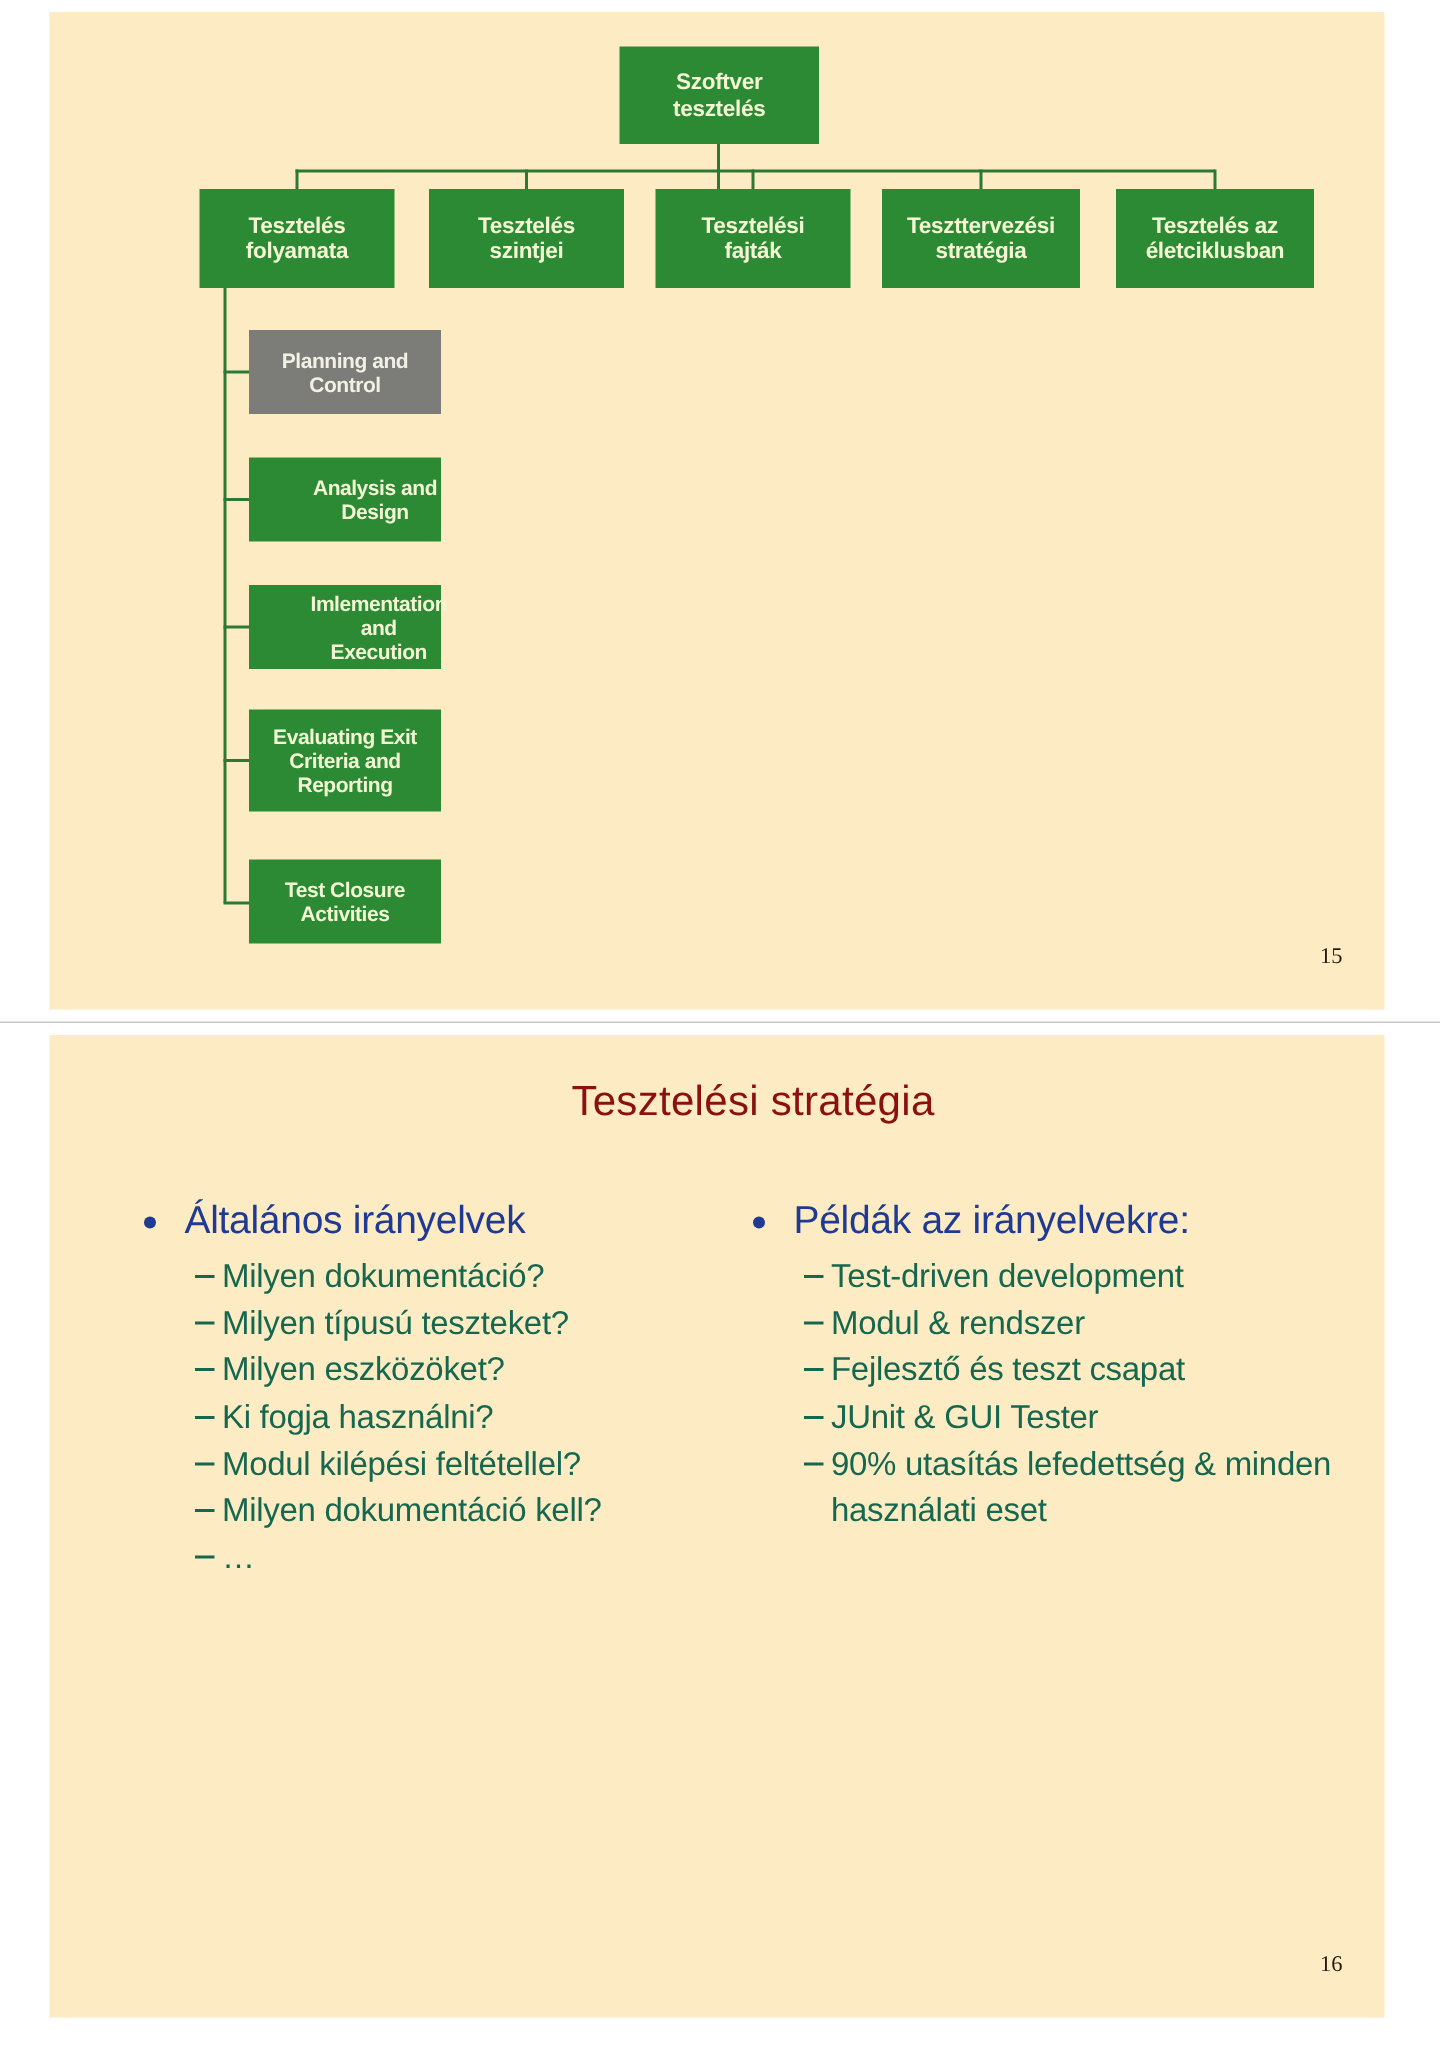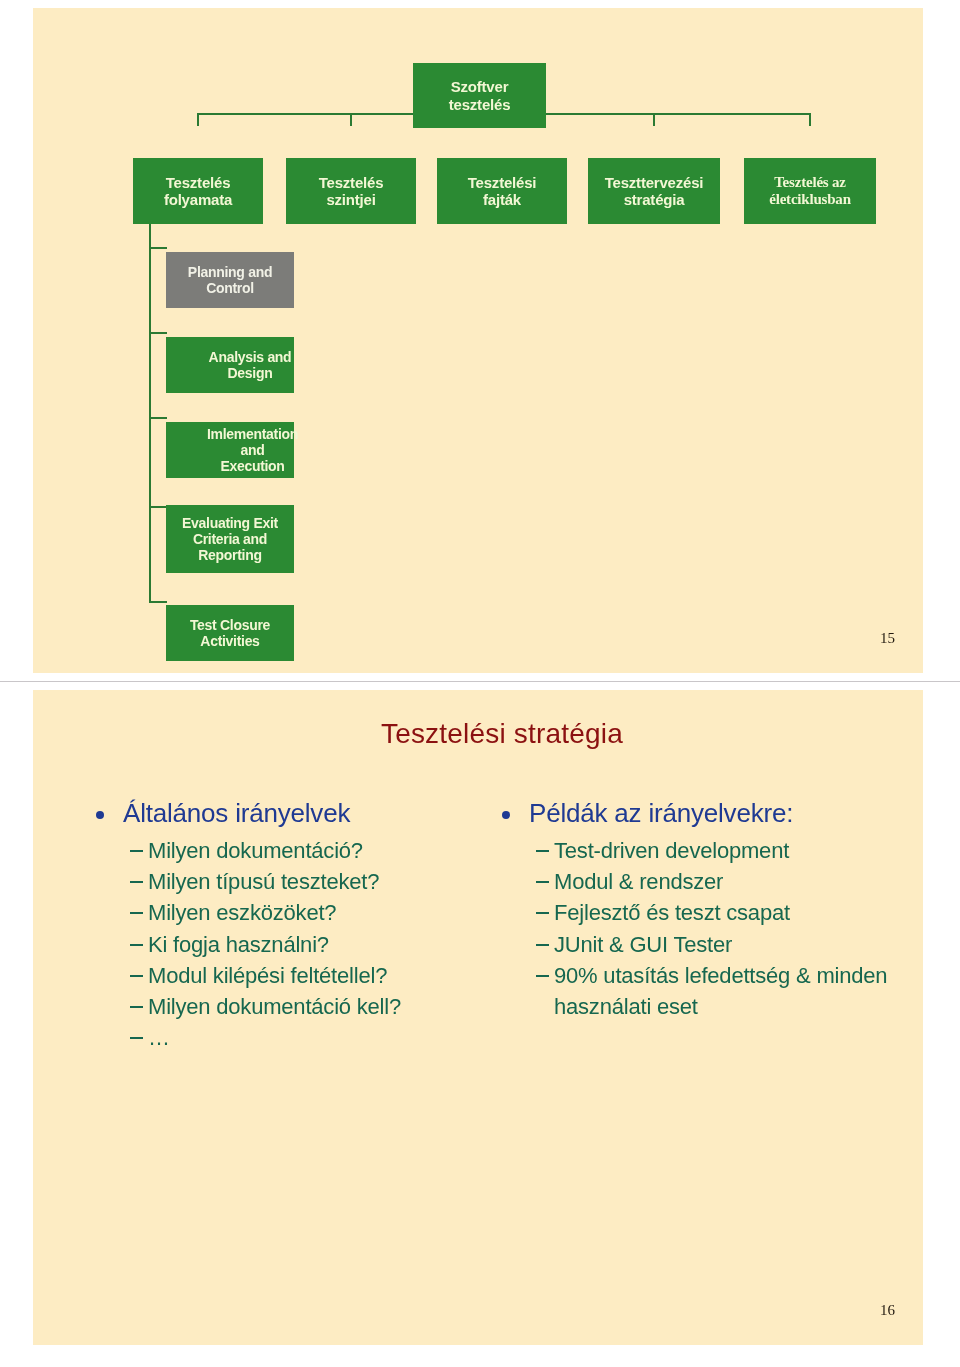--- a/index.html
+++ b/index.html
@@ -74,40 +74,39 @@
     box-sizing: border-box;
     display: flex;
     align-items: center;
     justify-content: center;
     text-align: center;
     color: #f3f7d4;
     font-weight: bold;
     letter-spacing: -0.2px;
     line-height: 1.15;
     z-index: 2;
-    margin-top: 32px;
   }
   .node.green { background: #2b8a33; }
   .node.gray  { background: #7c7c79; color: #f1f1e6; }
 
   .node-label { display: block; white-space: pre-line; }
 
   
   #node-root {
     left: 380px; top: 23px;
     width: 133px; height: 65px;
     font-size: 15px;
   }
   
   .row2 { top: 118px; height: 66px; font-size: 15px; }
   #node-folyamat  { left: 100px;  width: 130px; }
   #node-szintjei  { left: 253px;  width: 130px; }
   #node-fajtak    { left: 404px;  width: 130px; }
   #node-technikak { left: 555px;  width: 132px; }
-  #node-eletciklus{ left: 711px;  width: 132px; font-family: Liberation Serif, serif; }
+  #node-eletciklus{ left: 711px;  width: 132px; }
 
   
   .stack {
     left: 133px;
     width: 128px;
     font-size: 14px;
     letter-spacing: -0.3px;
   }
   #node-planning   { top: 212px; height: 56px; }
   #node-analysis   { top: 297px; height: 56px; padding-left: 40px; }

